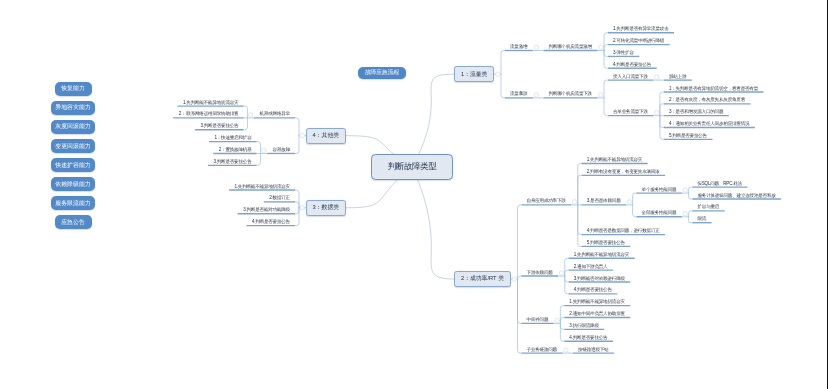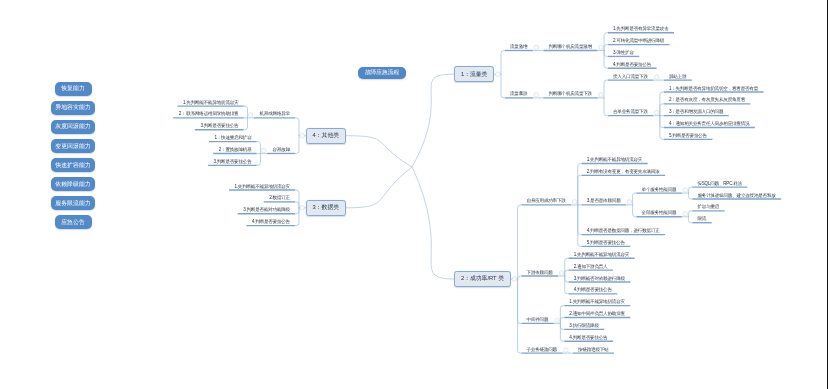--- a/index.html
+++ b/index.html
@@ -192,20 +192,23 @@
     </div>
     <div class="sb-item" style="background: rgb(83, 137, 199); left: 51px; top: 196.42px; width: 44px; height: 13.6px; font-size: 5.9px;">
       <span>服务限流能力</span>
     </div>
     <div class="sb-item" style="background: rgb(83, 137, 199); left: 54.5px; top: 215.49px; width: 37px; height: 13.6px; font-size: 5.9px;">
       <span>应急公告</span>
     </div>
     <div class="badge" style="background: rgb(80, 135, 198); left: 358px; top: 66.5px; width: 48px; height: 12.5px;">
       <span>故障应急流程</span>
     </div>
+    <div class="nb center" style="background: rgb(226, 232, 242); border-color: rgb(110, 147, 196); color: rgb(34, 54, 77); left: 371px; top: 154px; width: 82px; height: 26px; font-size: 8.6px; letter-spacing: -0.5px; border-width: 1.35px; border-radius: 4.5px;">
+      <span>判断故障类型</span>
+    </div>
     <div class="nb" style="background: rgb(226, 232, 242); border-color: rgb(138, 169, 205); color: rgb(34, 54, 77); left: 454px; top: 66.1px; width: 40.42px; height: 16.2px; font-size: 5.8px;">
       <span>1：流量类</span>
     </div>
     <div class="tn" style="color: rgb(40, 50, 62); left: 613.03px; top: 27.27px; font-size: 4.6px; letter-spacing: -0.25px;">1.先判断是否有异常流量攻击</div>
     <div class="tn" style="color: rgb(40, 50, 62); left: 613.03px; top: 39.12px; font-size: 4.6px; letter-spacing: -0.25px;">2.可转化流量中断进行降级</div>
     <div class="tn" style="color: rgb(40, 50, 62); left: 613.03px; top: 50.97px; font-size: 4.6px; letter-spacing: -0.25px;">3.弹性扩容</div>
     <div class="tn" style="color: rgb(40, 50, 62); left: 613.03px; top: 62.82px; font-size: 4.6px; letter-spacing: -0.25px;">4.判断是否要挂公告</div>
     <div class="tn" style="color: rgb(40, 50, 62); left: 548.5px; top: 45.04px; font-size: 4.6px; letter-spacing: -0.25px;">判断哪个机房流量激增</div>
     <div class="tn" style="color: rgb(40, 50, 62); left: 510.02px; top: 45.04px; font-size: 4.6px; letter-spacing: -0.25px;">流量激增</div>
     <div class="tn" style="color: rgb(40, 50, 62); left: 668.88px; top: 74.66px; font-size: 4.6px; letter-spacing: -0.25px;">源站上游</div>

